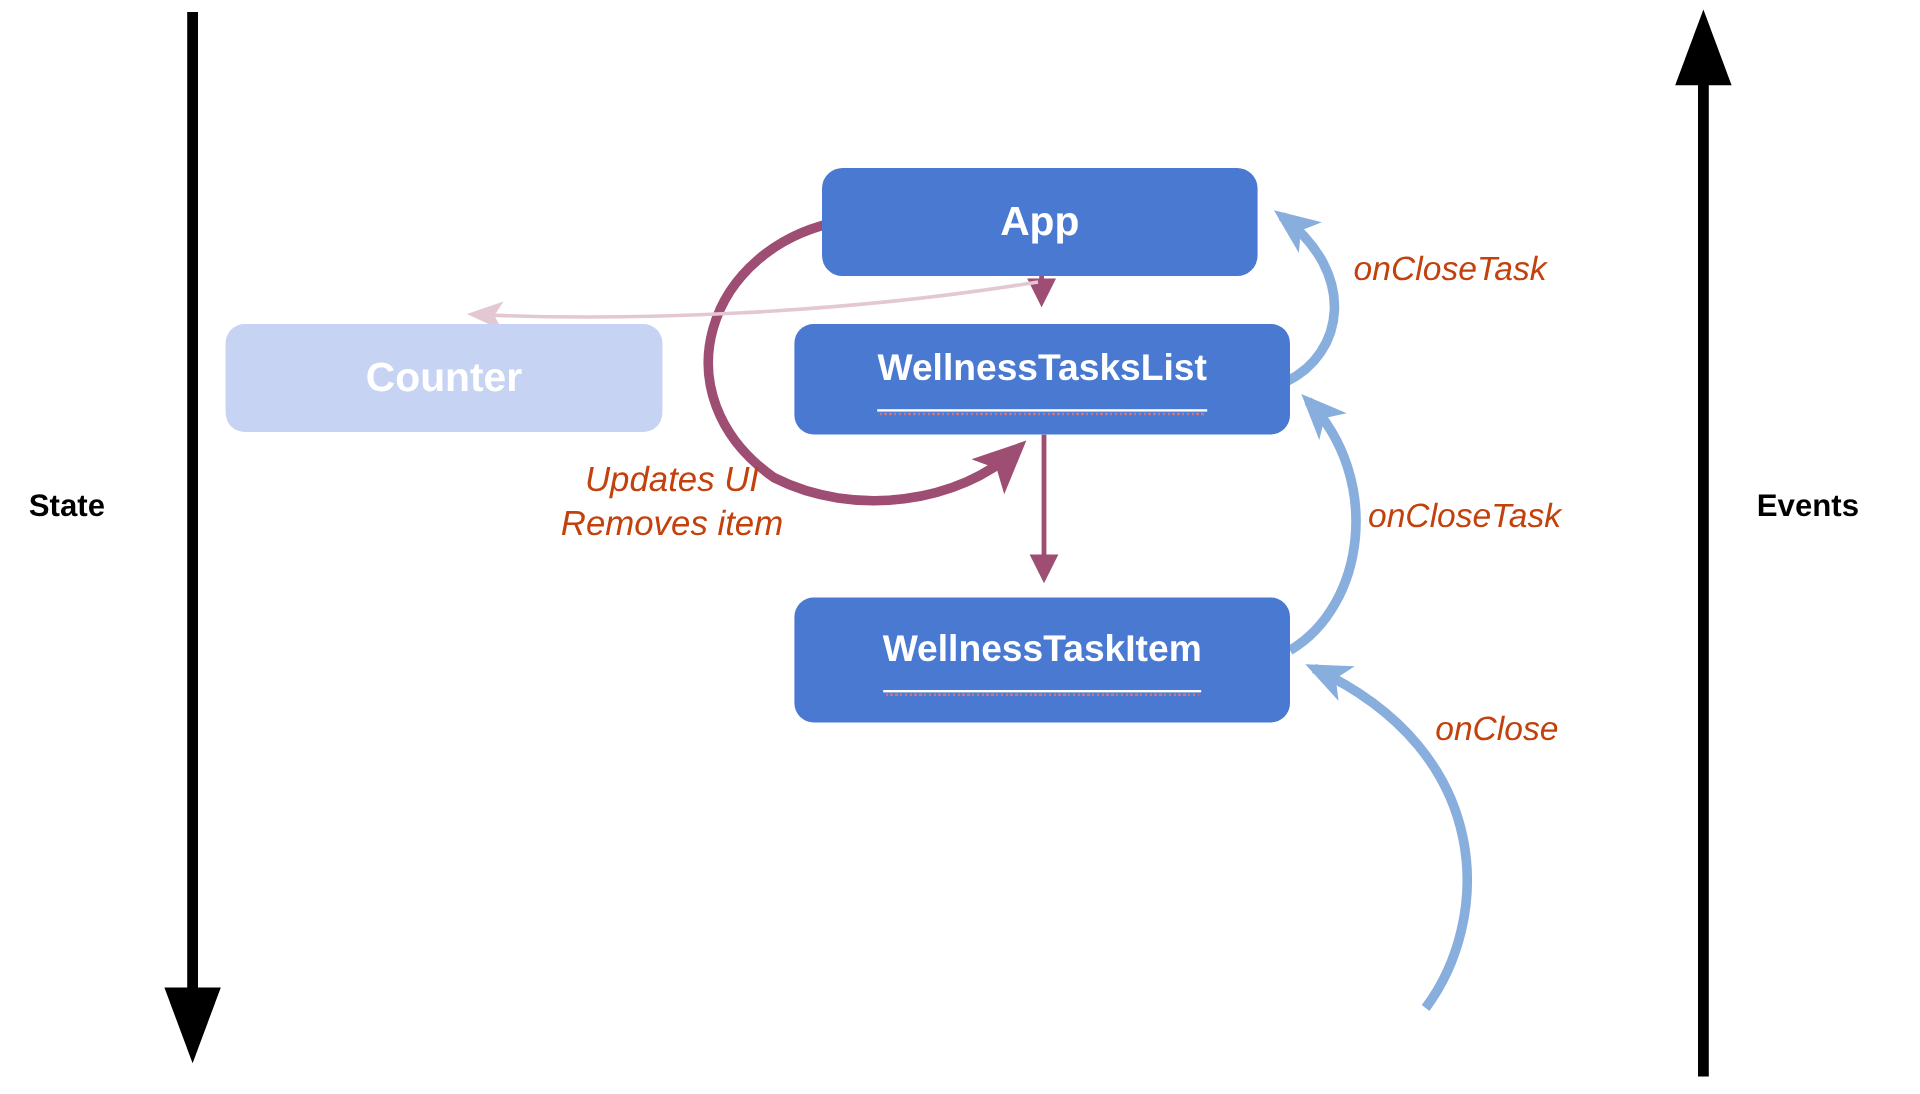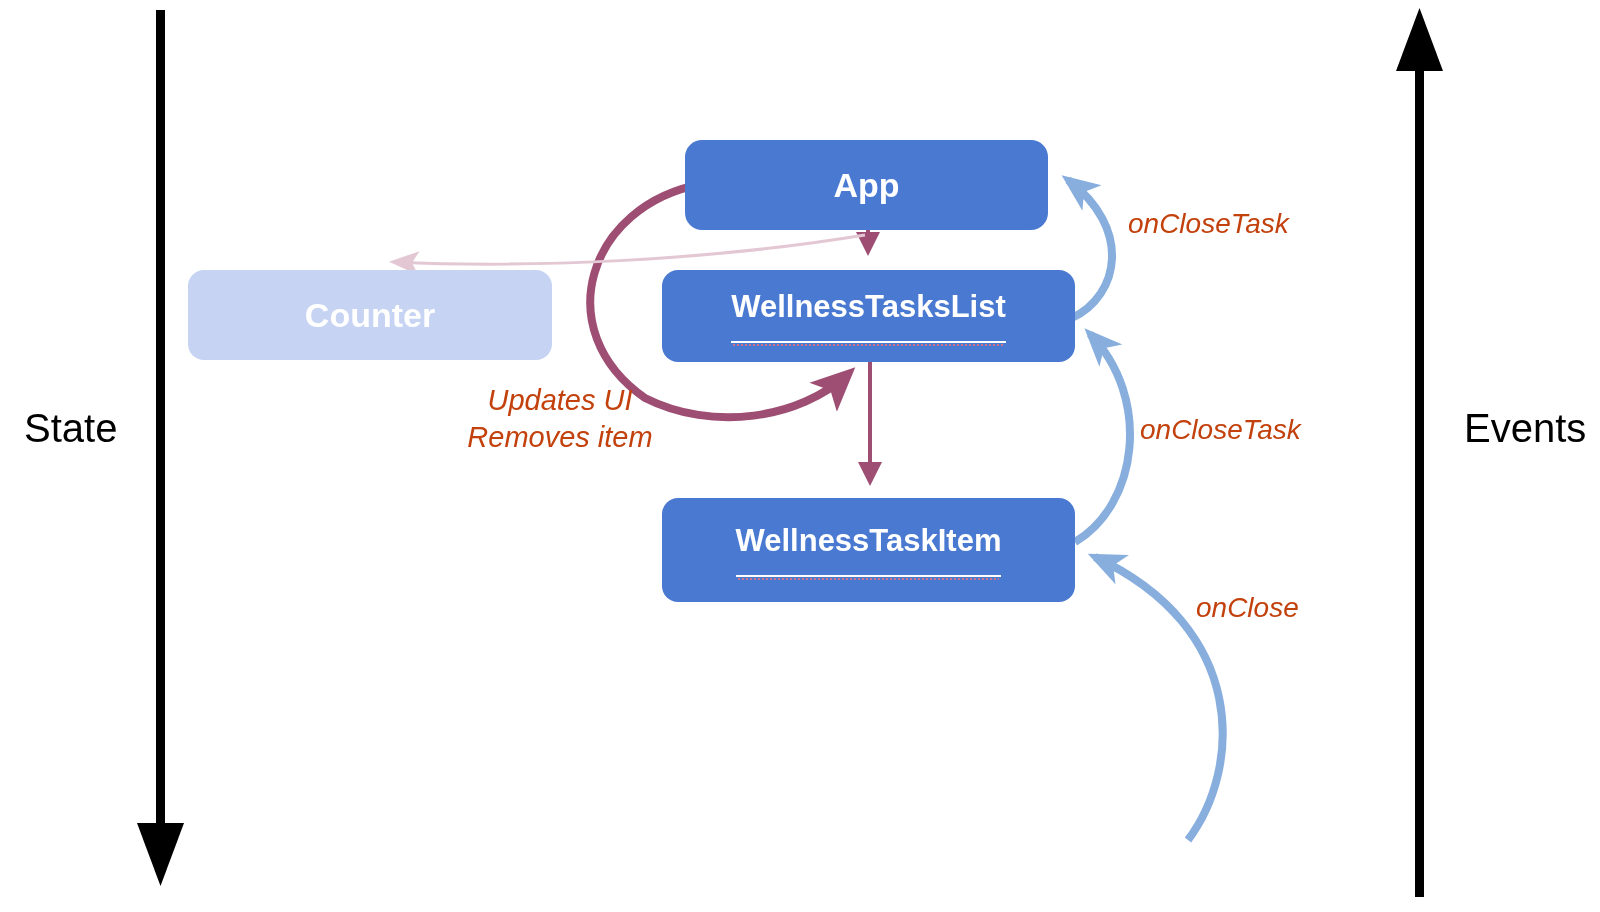--- a/index.html
+++ b/index.html
@@ -28,21 +28,21 @@
     padding-bottom:16px;
     border-bottom:2.5px solid #ffffff;
   }
   .ulined::after{
     content:"";
     position:absolute;left:2px;right:2px;bottom:-5px;height:2px;
     background:repeating-linear-gradient(90deg,#cf7488 0 2px,rgba(0,0,0,0) 2px 4px);
   }
   .axis-label{
     position:absolute;z-index:3;
-    color:#000000;font-weight:normal;font-size:40px;
+    color:#000000;font-weight:bold;font-size:26px;
   }
   .state-label{left:24px;top:406px;}
   .events-label{left:1464px;top:406px;}
   .edge-label{
     position:absolute;z-index:3;
     color:#c2410c;font-size:28px;font-weight:normal;font-style:italic;
   }
   .lbl-onclosetask-top{left:1128px;top:208px;}
   .lbl-onclosetask-mid{left:1140px;top:414px;}
   .lbl-onclose{left:1196px;top:592px;}

